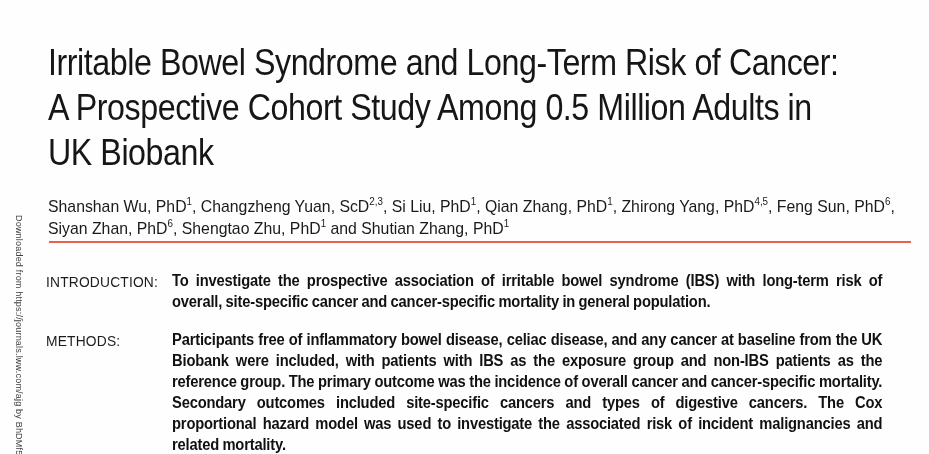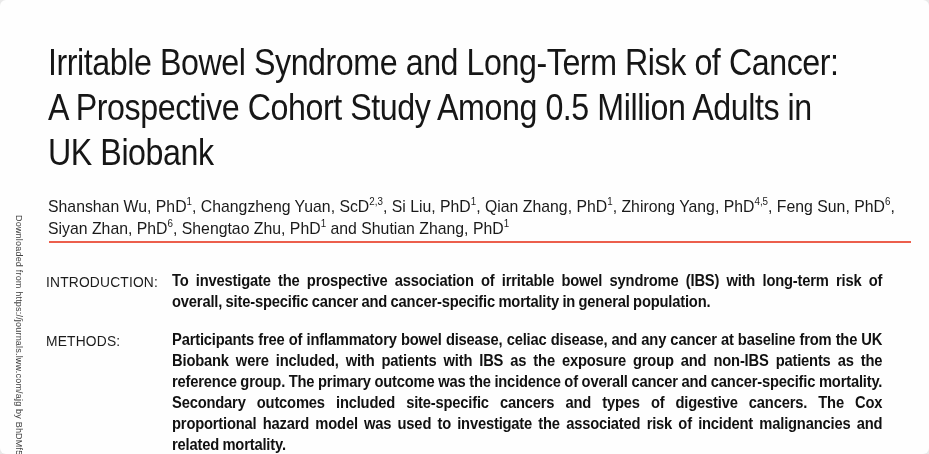--- a/index.html
+++ b/index.html
@@ -5,21 +5,20 @@
   html, body { margin: 0; padding: 0; }
   body { background: #e9e9e9; }
   .page {
     position: relative;
     width: 929px;
     height: 454px;
     background: #fefefe;
     overflow: hidden;
     font-family: "Liberation Sans", "DejaVu Sans", sans-serif;
     color: #141414;
-    border-radius: 6px;
   }
 
   
   .watermark {
     position: absolute;
     left: 24px;
     top: 215px;
     transform: rotate(90deg);
     transform-origin: 0 0;
     white-space: nowrap;

